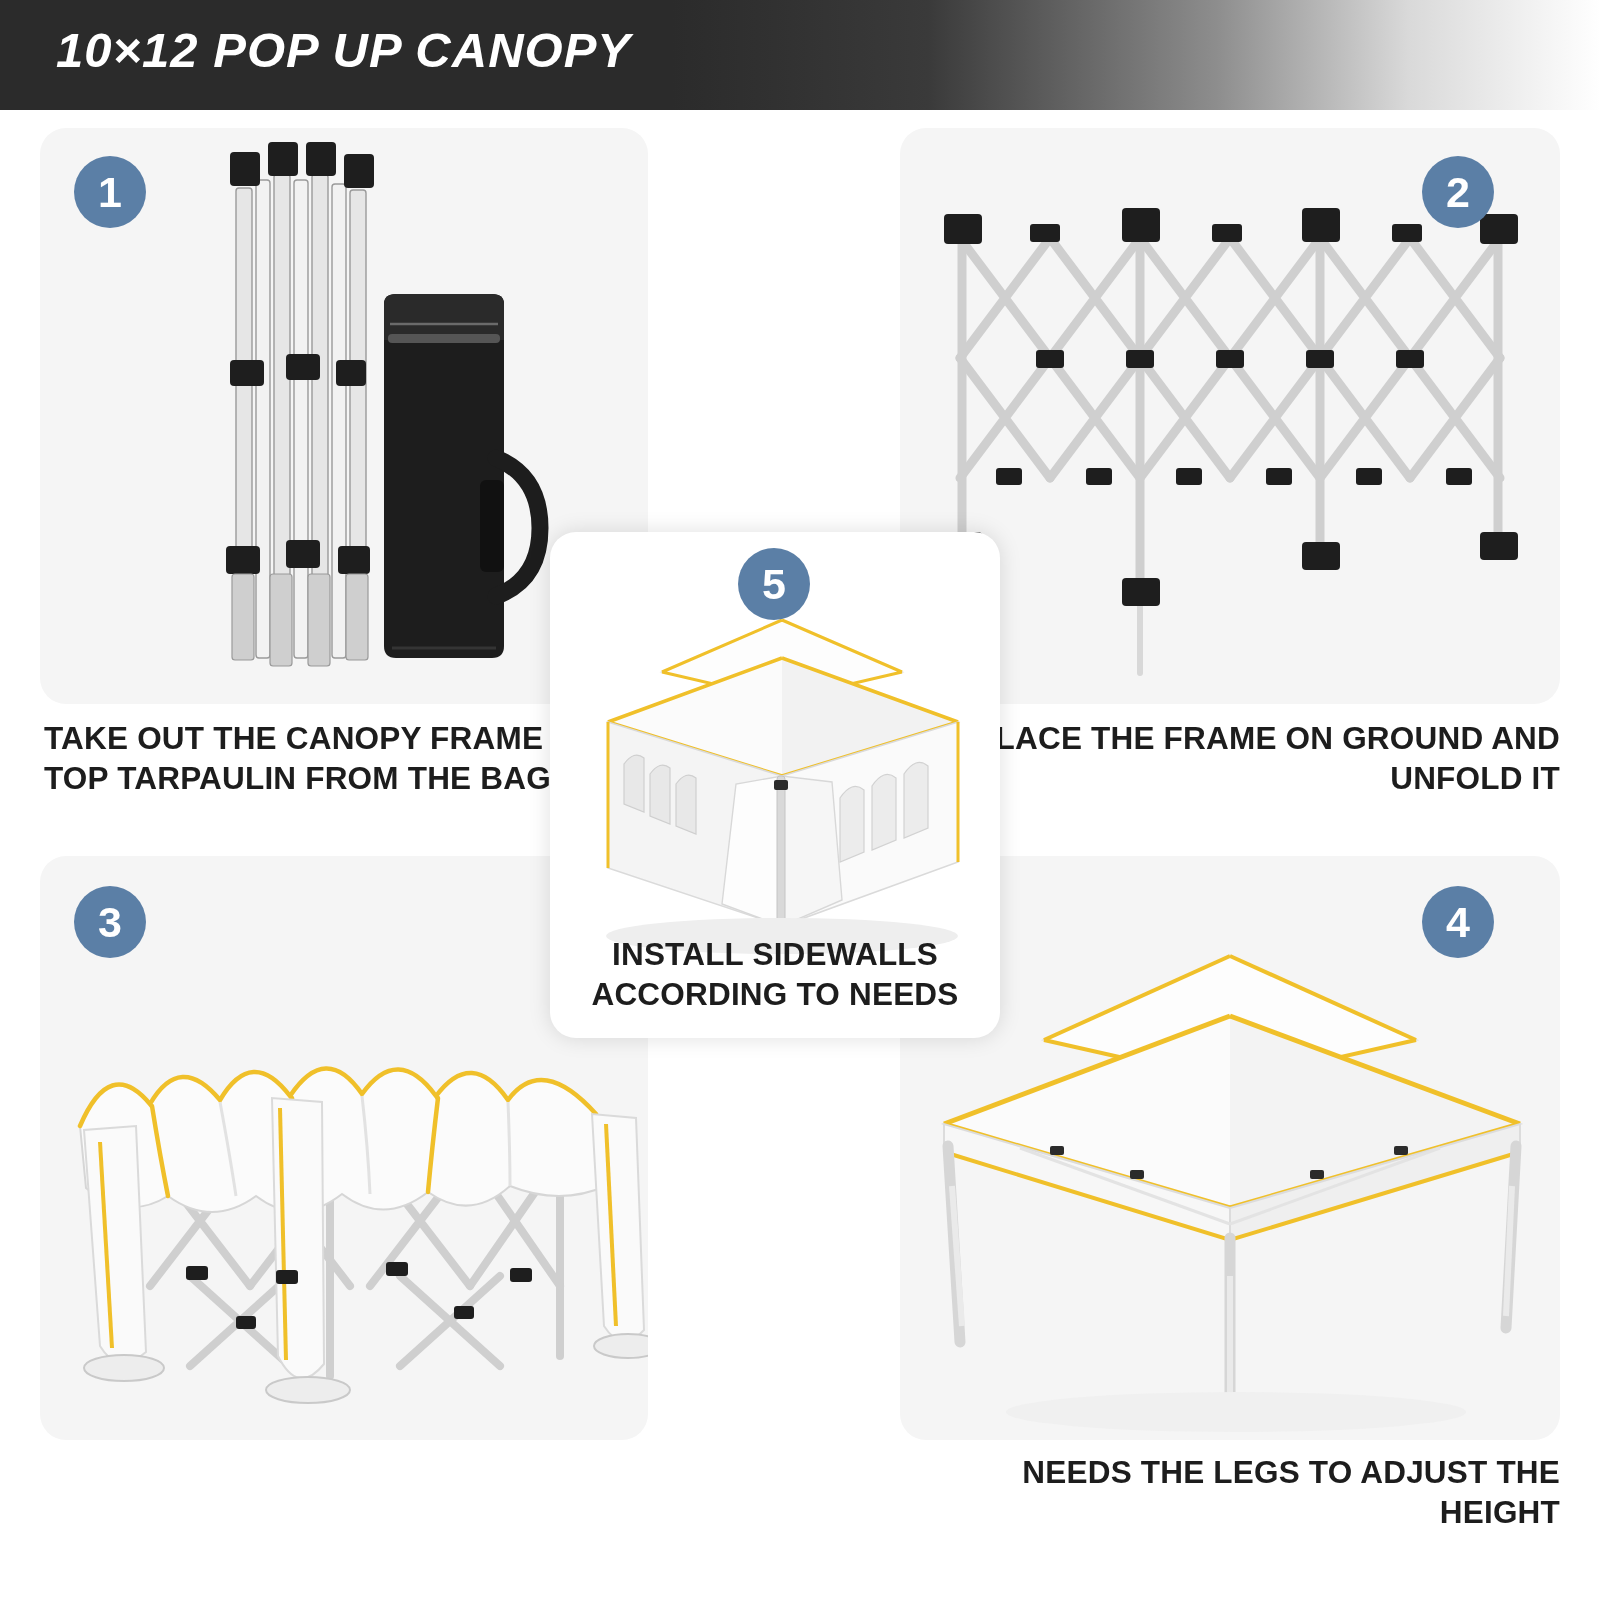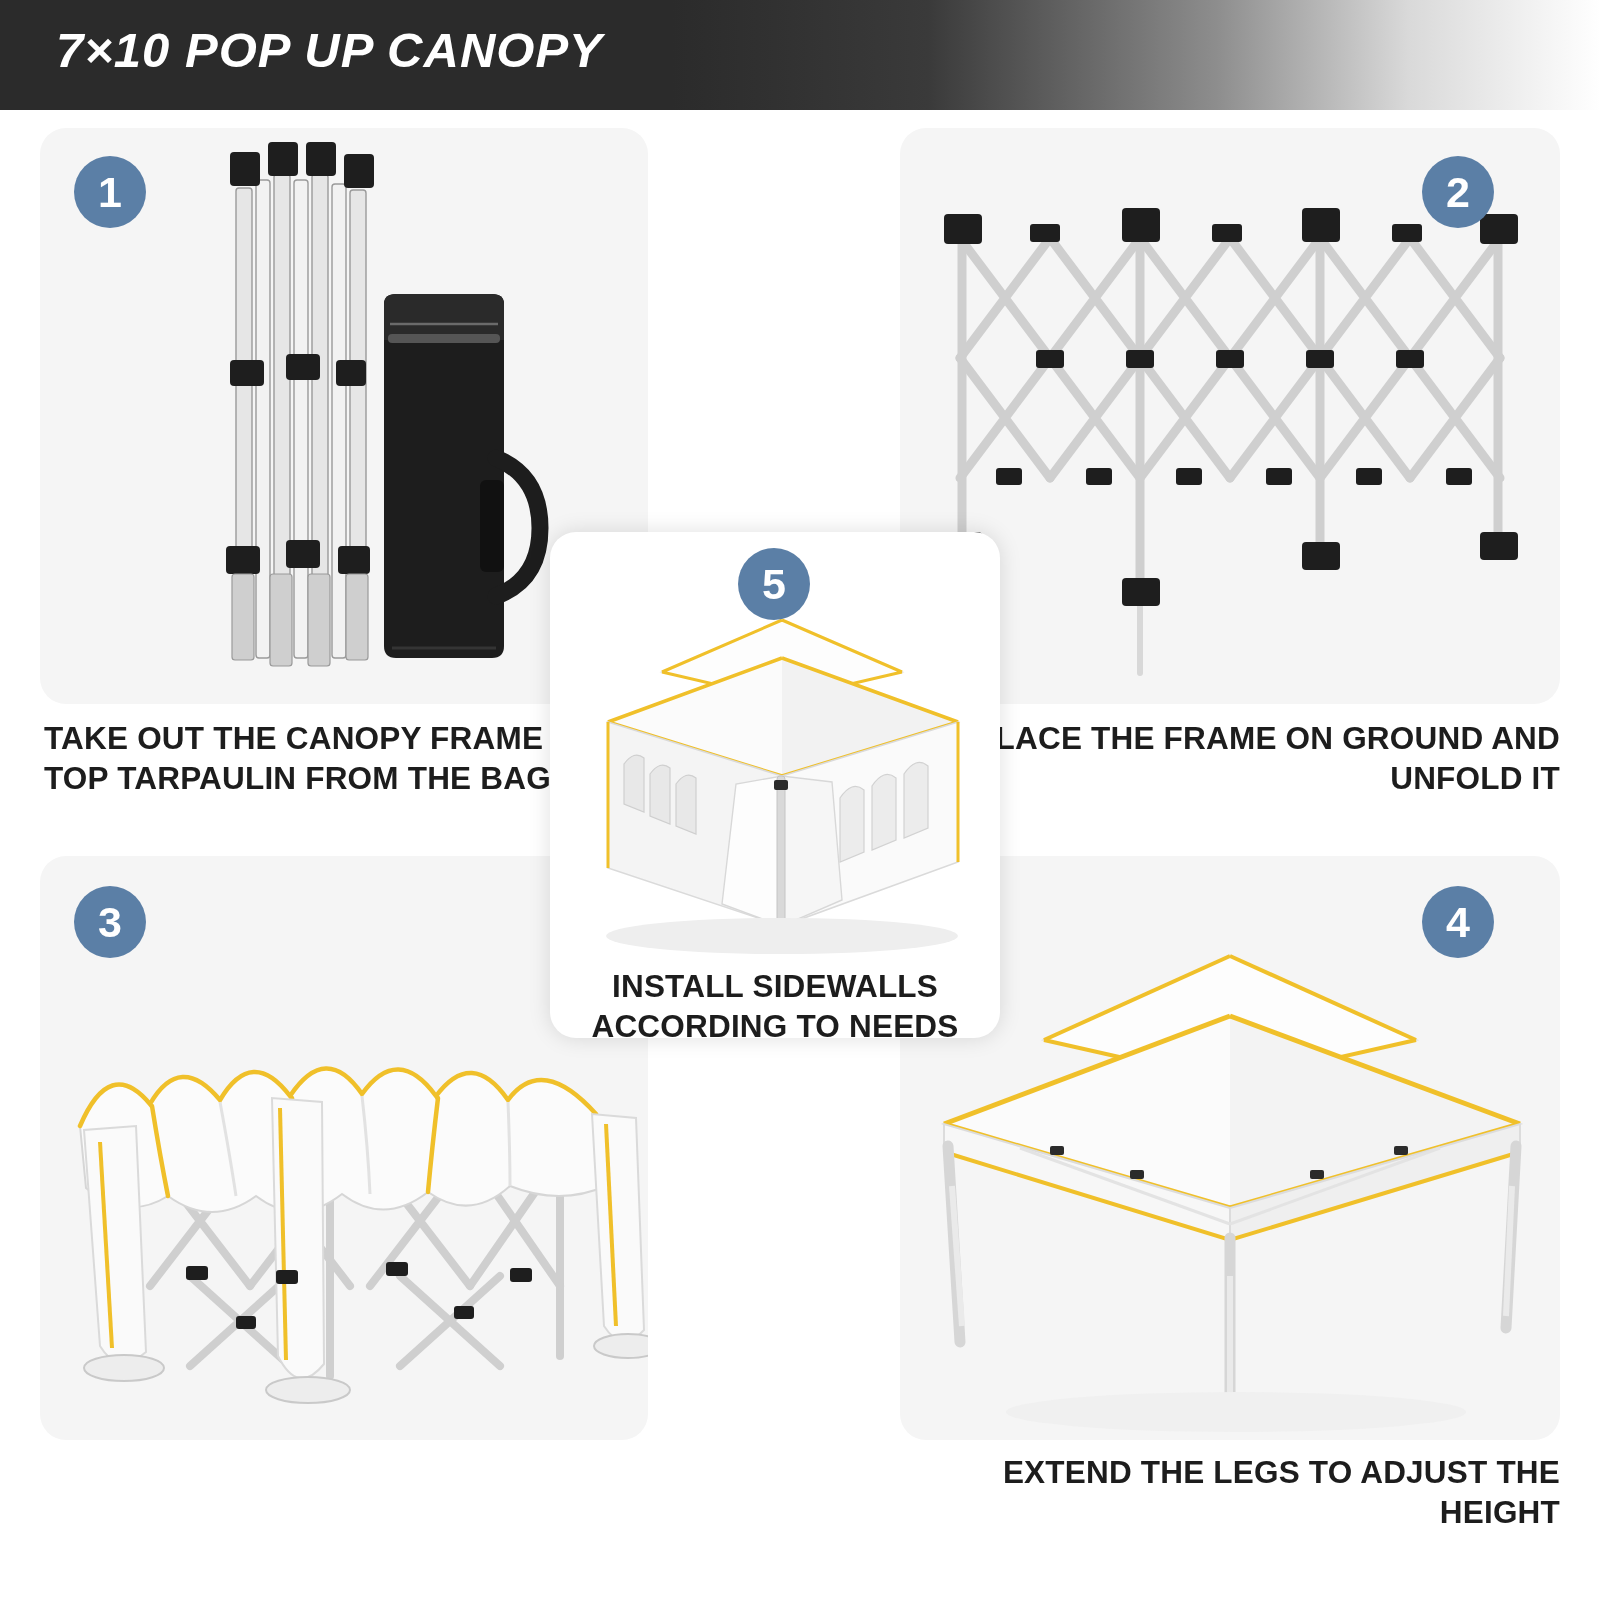--- a/index.html
+++ b/index.html
@@ -86,37 +86,37 @@
 
   
   #panel5 {
     left: 550px; top: 532px; width: 450px; height: 506px;
     background: #ffffff;
     border-radius: 26px;
     box-shadow: 0 0 22px rgba(0,0,0,0.13);
     z-index: 10;
   }
   #badge5 { left: 738px; top: 548px; z-index: 12; }
-  #cap5   { left: 560px; top: 966px; width: 430px; z-index: 12; }
+  #cap5   { left: 560px; top: 934px; width: 430px; z-index: 12; }
 
   .art {
     position: absolute;
     left: 0; top: 0; width: 100%; height: 100%;
     overflow: hidden;
     border-radius: 26px;
   }
   .art svg { display: block; width: 100%; height: 100%; }
 </style>
 </head>
 <body>
 
 <div id="page">
 
   <div id="header">
-    <div id="header-title">7×10 POP UP CANOPY</div>
+    <div id="header-title">10×12 POP UP CANOPY</div>
   </div>
 
   <div id="panel1" class="panel">
     <div class="art">
       <svg viewBox="0 0 608 576" xmlns="http://www.w3.org/2000/svg">
         <g stroke="#9a9a9a" stroke-width="1.4" fill="#e6e6e6">
 
           <rect x="196" y="60" width="16" height="470" rx="3"></rect>
           <rect x="216" y="52" width="14" height="478" rx="3" fill="#f2f2f2"></rect>
           <rect x="234" y="46" width="16" height="484" rx="3"></rect>
@@ -347,21 +347,21 @@
           <rect x="230" y="314" width="14" height="9" rx="2"></rect>
           <rect x="410" y="314" width="14" height="9" rx="2"></rect>
           <rect x="494" y="290" width="14" height="9" rx="2"></rect>
         </g>
 
         <ellipse cx="336" cy="556" rx="230" ry="20" fill="#f0f0f0"></ellipse>
       </svg>
     </div>
   </div>
   <div id="badge4" class="badge">4</div>
-  <div id="cap4" class="caption cap-right">EXTEND THE LEGS TO ADJUST THE HEIGHT</div>
+  <div id="cap4" class="caption cap-right">NEEDS THE LEGS TO ADJUST THE HEIGHT</div>
 
   <div id="panel5" class="panel">
     <div class="art">
       <svg viewBox="0 0 450 506" xmlns="http://www.w3.org/2000/svg">
 
         <path d="M232 88 L352 140 L232 168 L112 140 Z" fill="#fdfdfd" stroke="#e0e0e0" stroke-width="1.6"></path>
         <g stroke="#f0c02a" stroke-width="3" fill="none">
           <path d="M232 88 L352 140 M232 88 L112 140 M112 140 L232 168 L352 140"></path>
         </g>
 

